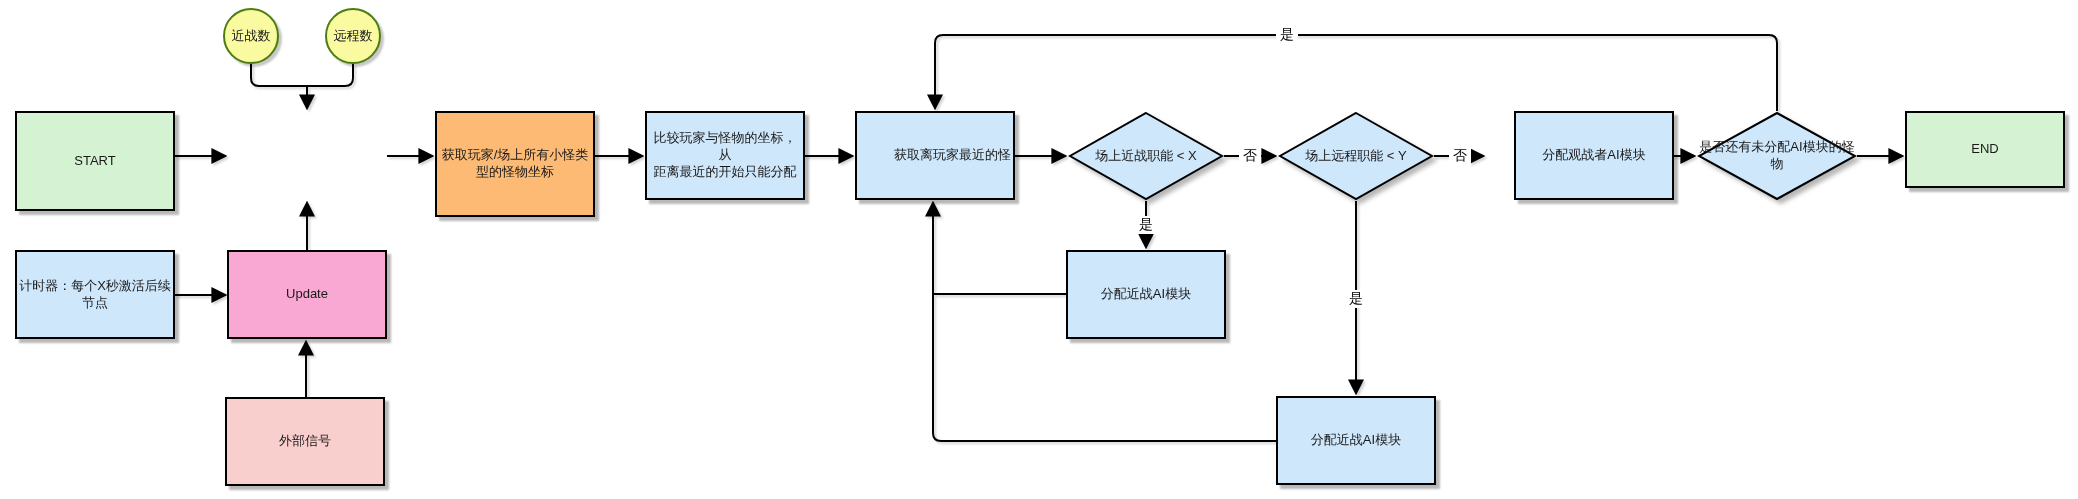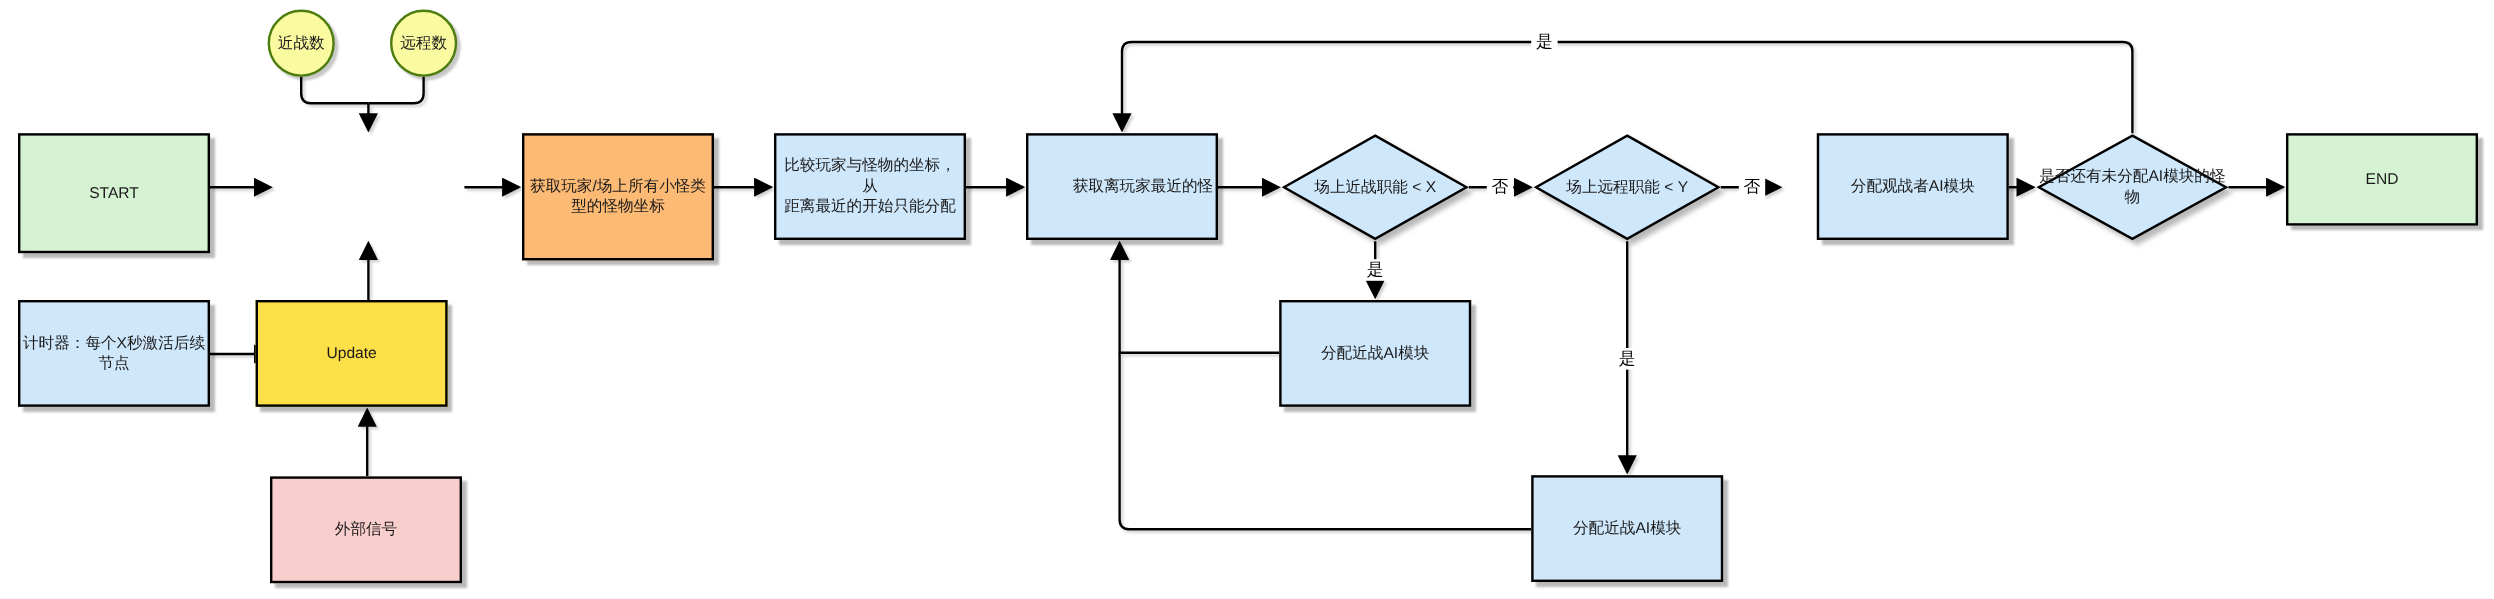--- a/index.html
+++ b/index.html
@@ -113,21 +113,21 @@
     <div>计时器：每个X秒激活后续</div>
     <div>节点</div>
   </div>
 
   <div class="node diamond" style="left:1697px;top:111px;width:160px;height:90px">
     <svg width="160" height="90" viewBox="0 0 160 90">
       <polygon points="80,2 158,45 80,88 2,45" style="fill: rgb(207, 231, 251);"></polygon>
     </svg>
     <div class="dtext">是否还有未分配AI模块的怪物</div>
   </div>
-  <div class="node rect" style="left: 213px; top: 250px; width: 160px; height: 89px; background-color: #fde047;">
+  <div class="node rect" style="left: 227px; top: 250px; width: 160px; height: 89px; background-color: #f9a8d4;">
     <div>Update</div>
   </div>
   <div class="node rect" style="left: 225px; top: 397px; width: 160px; height: 89px; background-color: rgb(249, 207, 206);">
     <div>外部信号</div>
   </div>
 
   <div class="node rect" style="left: 1066px; top: 250px; width: 160px; height: 89px; background-color: rgb(207, 231, 251);">
     <div>分配近战AI模块</div>
   </div>
   <div class="node rect" style="left: 1276px; top: 396px; width: 160px; height: 89px; background-color: rgb(207, 231, 251);">

